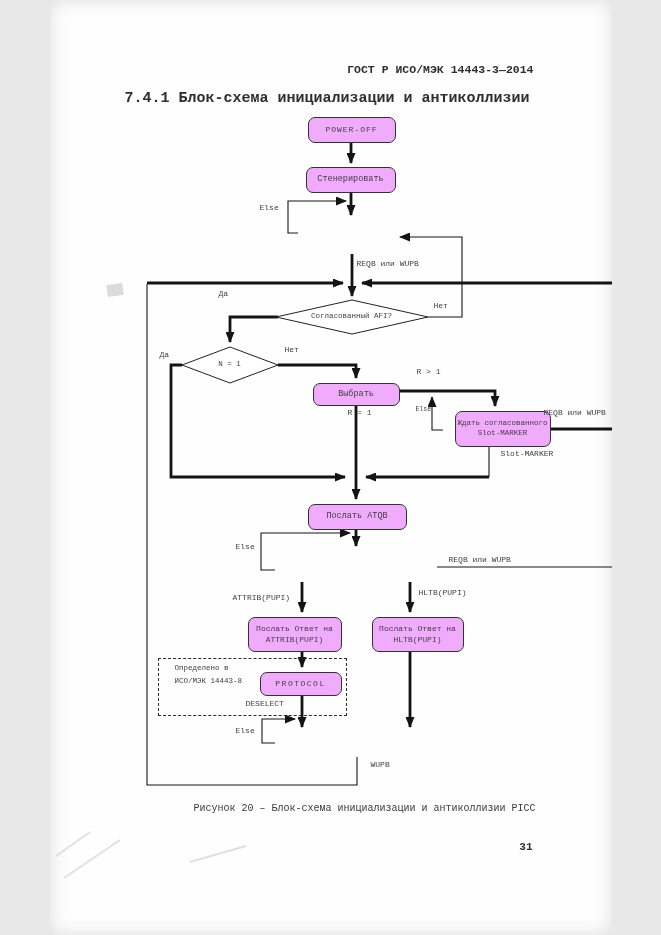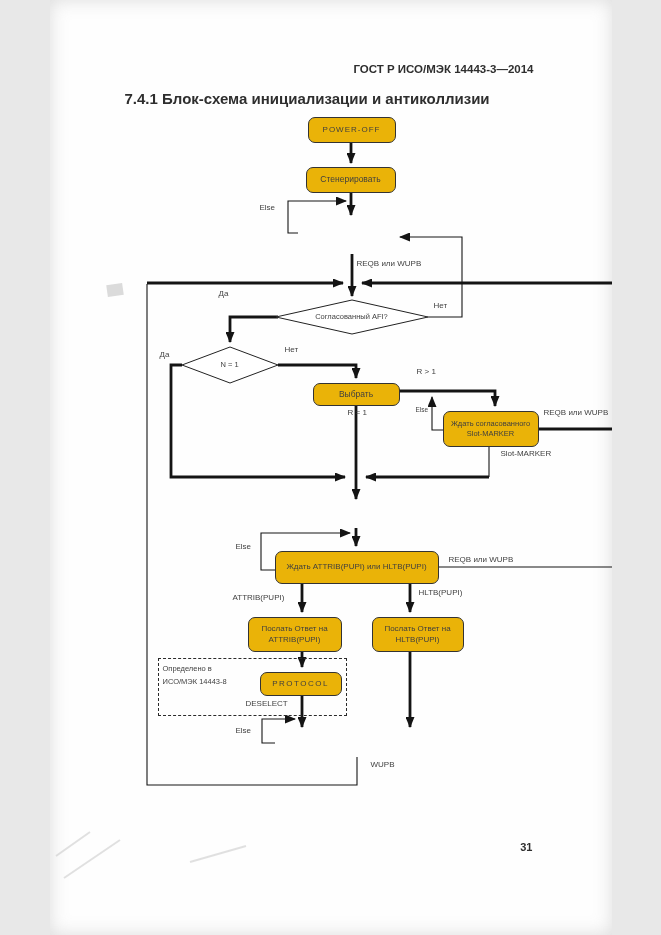--- a/index.html
+++ b/index.html
@@ -1,30 +1,30 @@
 <!DOCTYPE html>
 <html><head>
 <meta charset="utf-8">
 <style>
   html,body{margin:0;padding:0;background:#e8e8e8;}
   #page{position:relative;width:562px;height:935px;background:#fefefe;margin:0 auto;
-        font-family:Liberation Sans, sans-serif;color:#3f3f3f;overflow:hidden;
+        font-family:Liberation Mono, monospace;color:#3f3f3f;overflow:hidden;
         box-shadow:inset 0 0 18px rgba(120,120,120,.25);}
   #flow-svg{position:absolute;left:0;top:0;z-index:1;}
-  .box{position:absolute;z-index:2;border:1.2px solid #333;border-radius:7px;background:#eab308;
+  .box{position:absolute;z-index:2;border:1.2px solid #333;border-radius:7px;background:#f0abfc;
        display:flex;flex-direction:column;align-items:center;justify-content:center;
        text-align:center;font-size:8.5px;line-height:1.3;color:#3f3f3f;}
   .lbl{position:absolute;z-index:3;font-size:8px;color:#3f3f3f;white-space:nowrap;}
   .dtext{position:absolute;z-index:3;text-align:center;font-size:7.5px;color:#3f3f3f;}
   .hdr{position:absolute;font-weight:bold;font-size:11.5px;color:#2e2e2e;white-space:nowrap;}
   .caption{position:absolute;font-size:10px;color:#3a3a3a;text-align:center;white-space:nowrap;}
   .dashed{position:absolute;z-index:1;border:1.5px dashed #2a2a2a;background:transparent;}
   .ls1{letter-spacing:1px;font-size:8px;}
   .ls15{letter-spacing:1.5px;font-size:8px;}
-  .f75{font-size:7.5px;}
+  .f75{font-size:7.5px;margin-left:12px;}
   .f8{font-size:8px;}
   .f65{font-size:6.5px;}
   .two span{display:block;}
 </style>
 </head>
 <body>
 
 <div id="page">
 
   <svg id="flow-svg" width="661" height="935" viewBox="0 0 661 935">
@@ -71,36 +71,37 @@
     <g stroke="#bdbdbd" stroke-width="2" opacity="0.45">
       <path d="M14,878 L70,840"></path>
       <path d="M6,856 L40,832"></path>
       <path d="M140,862 L196,846"></path>
     </g>
     <rect x="57" y="284" width="16" height="12" fill="#9a9a9a" opacity="0.35" transform="rotate(-8 65 290)"></rect>
   </svg>
 
   <div class="hdr" style="right:78px;top:63px;">ГОСТ Р ИСО/МЭК 14443-3—2014</div>
   <div class="hdr" style="left:75px;top:90px;font-size:15px;">7.4.1  Блок-схема инициализации и антиколлизии</div>
+  <div class="caption" style="left:55px;top:803px;width:520px;">Рисунок 20 – Блок-схема инициализации и антиколлизии PICC</div>
   <div class="hdr" style="right:79px;top:841px;font-size:11px;">31</div>
 
   <div class="dashed" style="left:108px;top:658px;width:187px;height:56px;"></div>
   <div class="lbl f75" style="left:113px;top:662px;line-height:13px;">
     <span>Определено в</span><br>
     <span>ИСО/МЭК 14443-8</span>
   </div>
 
   <div class="box ls1" style="left:258px;top:117px;width:86px;height:24px;">POWER-OFF</div>
   <div class="box" style="left:256px;top:167px;width:88px;height:24px;">Стенерировать</div>
   <div class="box" style="left:263px;top:383px;width:85px;height:21px;">Выбрать</div>
   <div class="box two f75" style="left:393px;top:411px;width:94px;height:34px;">
     <span>Ждать  согласованного</span>
     <span>Slot-MARKER</span>
   </div>
-  <div class="box f8" style="left:225px;top:551px;width:162px;height:31px;">Ждать ATTRIB(PUPI) или HLTB(PUPI)</div>
+  <div class="box" style="left:258px;top:504px;width:97px;height:24px;">Послать ATQB</div>
   <div class="box two f8" style="left:198px;top:617px;width:92px;height:33px;">
     <span>Послать Ответ на</span>
     <span>ATTRIB(PUPI)</span>
   </div>
   <div class="box two f8" style="left:322px;top:617px;width:90px;height:33px;">
     <span>Послать Ответ на</span>
     <span>HLTB(PUPI)</span>
   </div>
   <div class="box ls15" style="left:210px;top:672px;width:80px;height:22px;">PROTOCOL</div>
 

